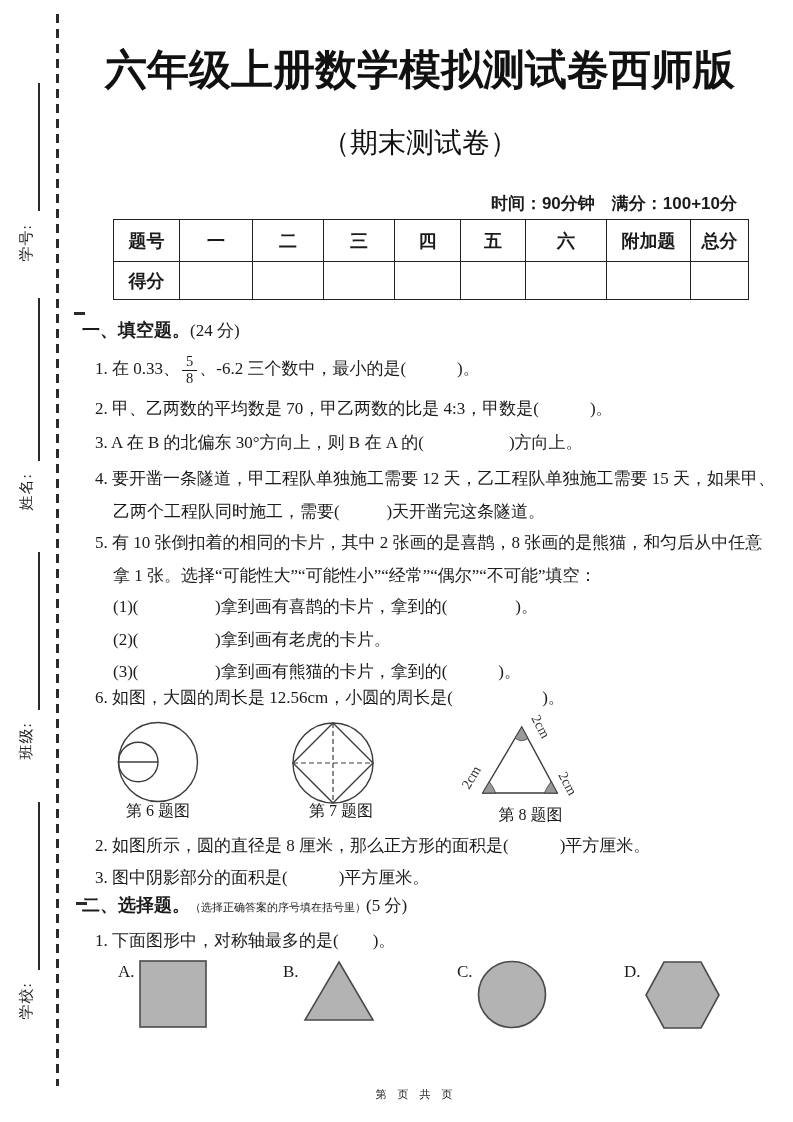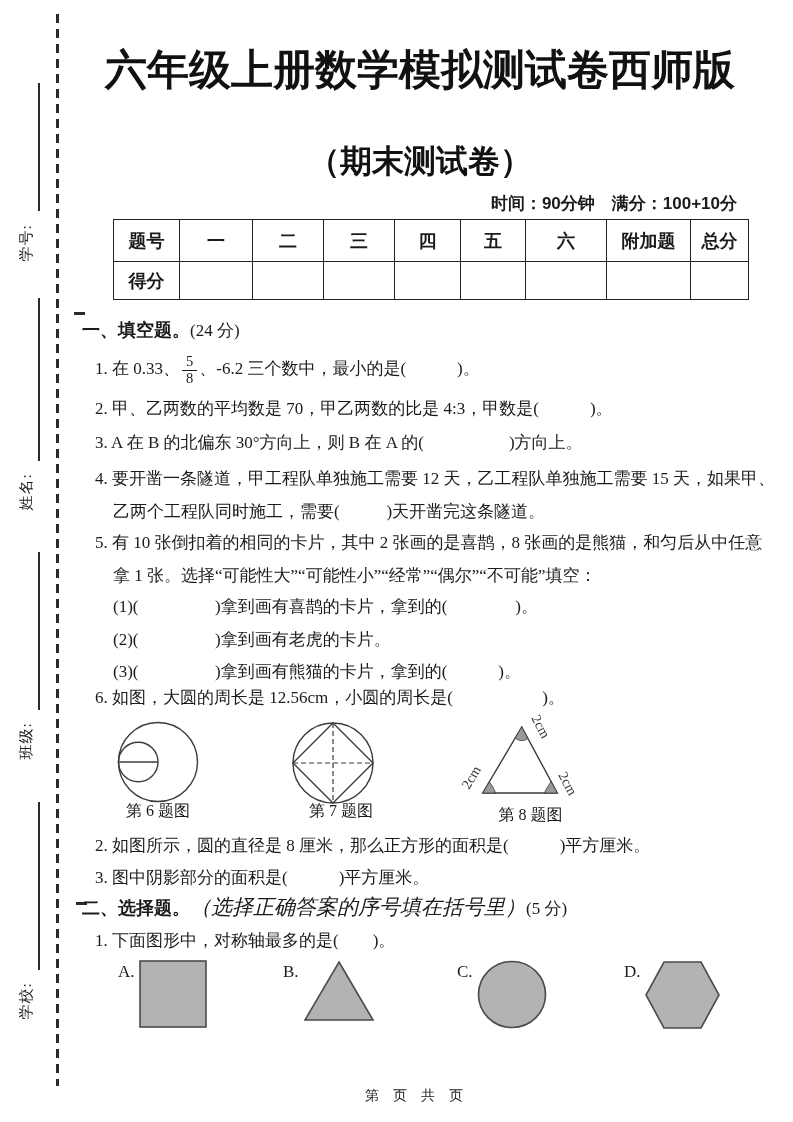--- a/index.html
+++ b/index.html
@@ -26,62 +26,62 @@
   .tick { position:absolute; width:11px; height:2.5px; background:#2a2a2a; }
   .tick1 { left:74px; top:312px; } .tick2 { left:76px; top:902px; }
 
   
   .title {
     position:absolute; left:90px; top:42px; width:660px; text-align:center;
     font-family:"Liberation Sans","DejaVu Sans",sans-serif;
     font-weight:bold; font-size:42px; letter-spacing:0px; color:#111;
   }
   .subtitle {
-    position:absolute; left:90px; top:140px; width:660px; text-align:center;
+    position:absolute; left:90px; top:124px; width:660px; text-align:center;
     font-family:"Liberation Sans","DejaVu Sans",sans-serif;
-    font-weight:bold; font-size:32px; color:#111;
+    font-weight:normal; font-size:28px; color:#111;
   }
   .meta {
     position:absolute; right:56px; top:192px; font-size:17px; font-weight:bold;
     font-family:"Liberation Sans","DejaVu Sans",sans-serif; white-space:pre-wrap;
   }
 
   
   table.score { position:absolute; left:113px; top:219px; border-collapse:collapse; table-layout:fixed; }
   table.score td {
     border:1.6px solid #222; text-align:center; vertical-align:middle;
     font-family:"Liberation Sans","DejaVu Sans",sans-serif; font-weight:bold; font-size:18px;
   }
   table.score tr.hrow td { height:42px; }
   table.score tr.srow td { height:38px; }
 
   
   .sec-heading { position:absolute; left:82px; width:700px; font-size:18px; white-space:pre-wrap; }
   .sec-title { font-weight:bold;margin-top:18px; }
-  .sec-note  { font-style:italic; font-size:21px; }
+  .sec-note  { font-size:11px; }
   .sec-points{ font-size:17px; }
   .q {
     position:absolute; left:95px; width:692px; font-size:17px; line-height:33px;
     white-space:pre-wrap; padding-left:18px; text-indent:-18px;
   }
   .sub-q { position:absolute; left:113px; width:645px; font-size:17px; line-height:26px; white-space:pre-wrap; }
   .frac { display:inline-block; vertical-align:middle; text-align:center; font-size:14.5px; line-height:1.1; margin:0 2px; text-indent:0; }
   .frac .num { display:block; padding:0 4px; }
   .frac .den { display:block; padding:0 4px; border-top:1.3px solid #1b1b1b; }
 
   
   .fig { position:absolute; overflow:visible; }
   .fig-caption { position:absolute; font-size:16px; text-align:center; white-space:pre-wrap; }
 
   
   .option { position:absolute; display:flex; align-items:flex-start; gap:4px; }
   .opt-label { font-size:17px; line-height:20px; margin-top:2px; }
 
   
-  .footer { position:absolute; left:82px; top:1087px; width:664px; text-align:center; font-size:14px; white-space:pre-wrap; }
+  .footer { position:absolute; left:82px; top:1087px; width:664px; text-align:center; font-size:11px; white-space:pre-wrap; }
 </style>
 </head>
 <body>
 
 <div class="binding-dash"></div>
 <div class="write-line wl1"></div>
 <div class="write-line wl2"></div>
 <div class="write-line wl3"></div>
 <div class="write-line wl4"></div>
 <div class="binding-label bl1">学号:</div>

